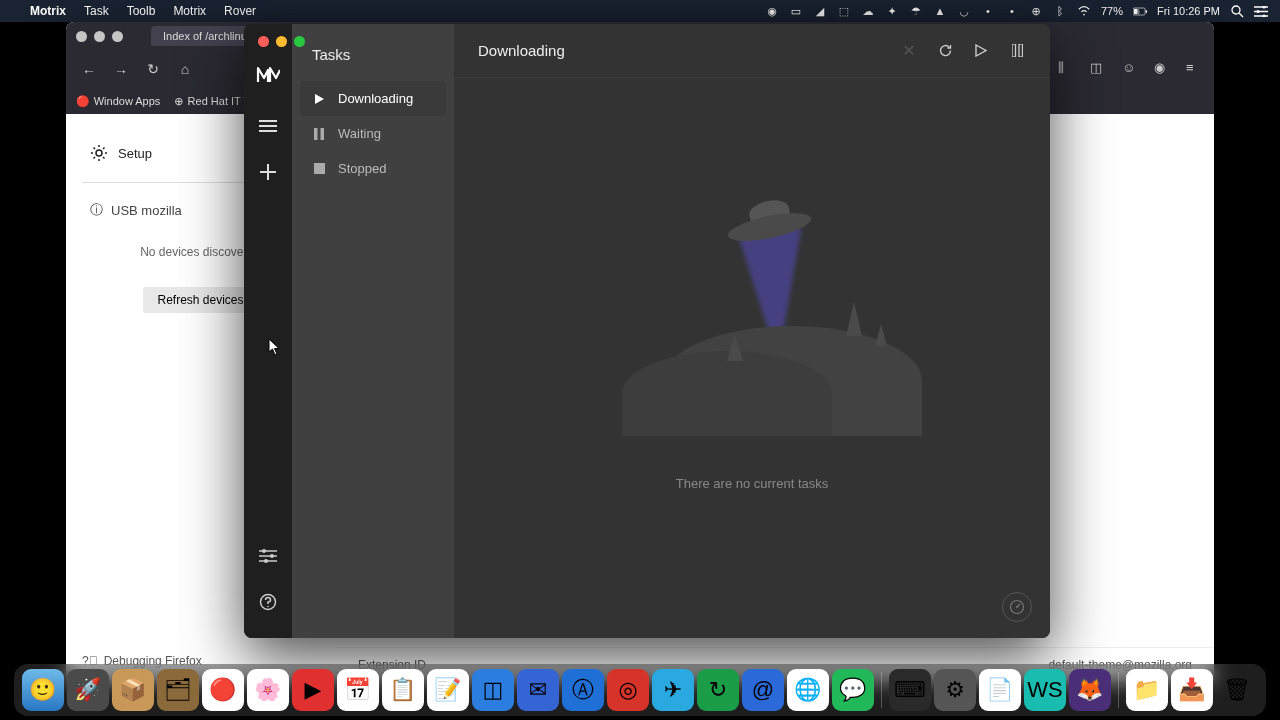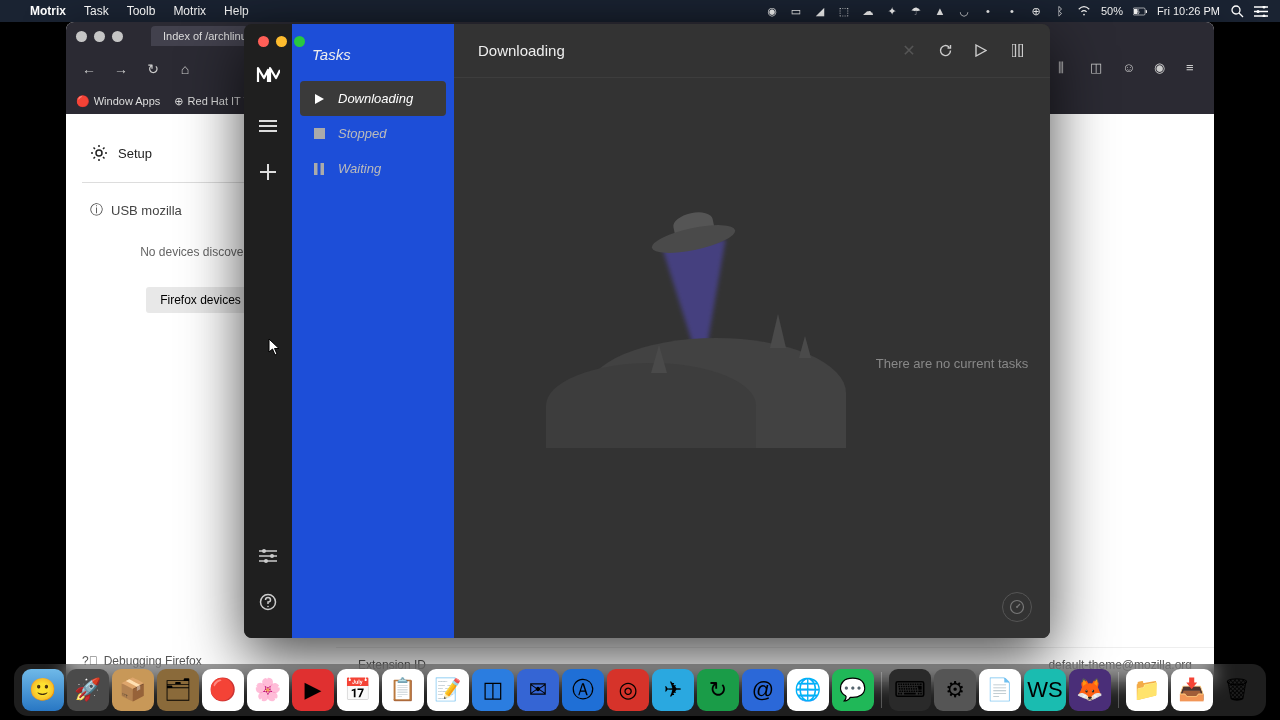--- a/index.html
+++ b/index.html
@@ -47,31 +47,31 @@
 .motrix{position:absolute;top:24px;left:244px;width:806px;height:614px;background:#2a2a2a;border-radius:8px;box-shadow:0 20px 60px rgba(0,0,0,.7);display:flex;overflow:hidden;}
 .mx-traffic{position:absolute;top:12px;left:14px;display:flex;gap:7px;z-index:10;}
 .mx-traffic span{width:11px;height:11px;border-radius:50%;}
 .mx-red{background:#ff5f57;}
 .mx-yel{background:#febc2e;}
 .mx-grn{background:#28c840;}
 .mx-rail{width:48px;background:#1f1f1f;display:flex;flex-direction:column;align-items:center;padding-top:42px;gap:6px;}
 .mx-logo{width:24px;height:18px;color:#fff;margin-bottom:16px;}
 .mx-rail-ico{width:32px;height:32px;display:flex;align-items:center;justify-content:center;color:#ccc;border-radius:4px;cursor:pointer;margin:4px 0;}
 .mx-rail-spacer{flex:1;}
-.mx-side{width:162px;background:#1d4ed8;padding:14px 8px;font-style:italic;}
+.mx-side{width:162px;background:#404040;padding:14px 8px;}
 .mx-side-title{font-size:15px;color:#eee;padding:8px 12px 18px;}
 .mx-side-item{display:flex;align-items:center;gap:12px;padding:10px 12px;font-size:13px;color:#bbb;border-radius:4px;cursor:pointer;}
 .mx-side-item.active{background:#3a3a3a;color:#fff;}
 .mx-side-item .ico{width:14px;display:flex;align-items:center;justify-content:center;}
 .mx-main{flex:1;background:#333;display:flex;flex-direction:column;}
 .mx-header{height:54px;display:flex;align-items:center;padding:0 24px;border-bottom:1px solid #3d3d3d;}
 .mx-title{font-size:15px;color:#eee;flex:1;}
 .mx-actions{display:flex;gap:18px;}
 .mx-actions span{color:#ccc;cursor:pointer;width:18px;height:18px;display:flex;align-items:center;justify-content:center;}
-.mx-content{flex:1;display:flex;flex-direction:row;align-items:center;justify-content:center;position:relative;}
+.mx-content{flex:1;display:flex;flex-direction:column;align-items:center;justify-content:center;position:relative;}
 .mx-empty-img{width:400px;height:280px;position:relative;margin-top:-40px;}
 .mx-empty-text{color:#888;font-size:13px;margin-top:10px;}
 .mx-speed{position:absolute;bottom:16px;right:18px;width:30px;height:30px;border:1px solid #555;border-radius:50%;display:flex;align-items:center;justify-content:center;color:#777;font-size:14px;}
 
 
 .ufo-scene{position:relative;width:100%;height:100%;}
 .hill1{position:absolute;bottom:30px;left:70px;width:210px;height:85px;background:#3d3d3d;border-radius:50% 50% 0 0;}
 .hill2{position:absolute;bottom:30px;right:30px;width:260px;height:110px;background:#424242;border-radius:50% 50% 0 0;}
 .tree{position:absolute;width:0;height:0;border-left:8px solid transparent;border-right:8px solid transparent;border-bottom:28px solid #4a4a4a;}
 .tree1{bottom:105px;left:175px;}
@@ -92,21 +92,21 @@
 </style>
 </head>
 <body>
 
 <div class="menubar">
   <span class="apple"></span>
   <span class="app">Motrix</span>
   <span>Task</span>
   <span>Toolb</span>
   <span>Motrix</span>
-  <span>Help</span>
+  <span>Rover</span>
   <span class="spacer"></span>
   <div class="status">
     <span class="icon">◉</span>
     <span class="icon">▭</span>
     <span class="icon">◢</span>
     <span class="icon">⬚</span>
     <span class="icon">☁</span>
     <span class="icon">✦</span>
     <span class="icon">☂</span>
     <span class="icon">▲</span>
@@ -114,21 +114,21 @@
     <span class="icon">•</span>
     <span class="icon">•</span>
     <span class="icon">⊕</span>
     <span class="icon">ᛒ</span>
     <span class="icon">
       <svg width="16" height="12" viewBox="0 0 16 12">
           <path d="M8 10 L8 10 M5 7 Q8 4 11 7 M2 4 Q8 -2 14 4" stroke="#fff" stroke-width="1.3" fill="none"></path>
           <circle cx="8" cy="10" r="1" fill="#fff"></circle>
         </svg>
     </span>
-    <span>50%</span>
+    <span>77%</span>
     <span class="icon">
       <svg width="22" height="11" viewBox="0 0 22 11">
           <rect x="0" y="0" width="19" height="11" rx="2" stroke="#fff" fill="none"></rect>
           <rect x="1.5" y="1.5" width="5.5" height="8" fill="#fff"></rect>
           <rect x="20" y="3" width="2" height="5" rx="1" fill="#fff"></rect>
           <path d="M9 2 L7 6 L10 6 L8 10" stroke="#fff" stroke-width="1" fill="none"></path>
         </svg>
     </span>
     <span>Fri 10:26 PM</span>
     <span class="icon">
@@ -190,21 +190,21 @@
             </svg>
         </span>
         <span>Setup</span>
       </div>
       <div class="ff-sep"></div>
       <div class="ff-usb">
         <span>ⓘ</span>
         <span>USB mozilla</span>
       </div>
       <div class="ff-nodev">No devices discovered</div>
-      <button class="ff-refresh">Firefox devices</button>
+      <button class="ff-refresh">Refresh devices</button>
       <div class="ff-debug">
         <span>?⃝</span>
         <span>Debugging Firefox</span>
       </div>
     </div>
     <div class="ff-main">
       <div class="ff-ext">
         <span>Extension ID</span>
         <span>default-theme@mozilla.org</span>
       </div>
@@ -262,34 +262,34 @@
     <div class="mx-side-item active">
       <span class="ico">
         <svg width="11" height="12" viewBox="0 0 11 12">
             <path d="M1 1 L10 6 L1 11 Z" fill="#fff"></path>
           </svg>
       </span>
       <span>Downloading</span>
     </div>
     <div class="mx-side-item">
       <span class="ico">
-        <svg width="11" height="11" viewBox="0 0 11 11">
-            <rect x="0" y="0" width="11" height="11" fill="#aaa"></rect>
-          </svg>
-      </span>
-      <span>Stopped</span>
-    </div>
-    <div class="mx-side-item">
-      <span class="ico">
         <svg width="10" height="12" viewBox="0 0 10 12">
             <rect x="0" y="0" width="3.5" height="12" fill="#aaa"></rect>
             <rect x="6.5" y="0" width="3.5" height="12" fill="#aaa"></rect>
           </svg>
       </span>
       <span>Waiting</span>
+    </div>
+    <div class="mx-side-item">
+      <span class="ico">
+        <svg width="11" height="11" viewBox="0 0 11 11">
+            <rect x="0" y="0" width="11" height="11" fill="#aaa"></rect>
+          </svg>
+      </span>
+      <span>Stopped</span>
     </div>
   </div>
   <div class="mx-main">
     <div class="mx-header">
       <div class="mx-title">Downloading</div>
       <div class="mx-actions">
         <span style="color:#555">✕</span>
         <span>
           <svg width="15" height="15" viewBox="0 0 15 15">
               <path d="M12.5 7.5 A5 5 0 1 1 11 4 M12.5 2 L12.5 5 L9.5 5" stroke="#ccc" stroke-width="1.4" fill="none"></path>

